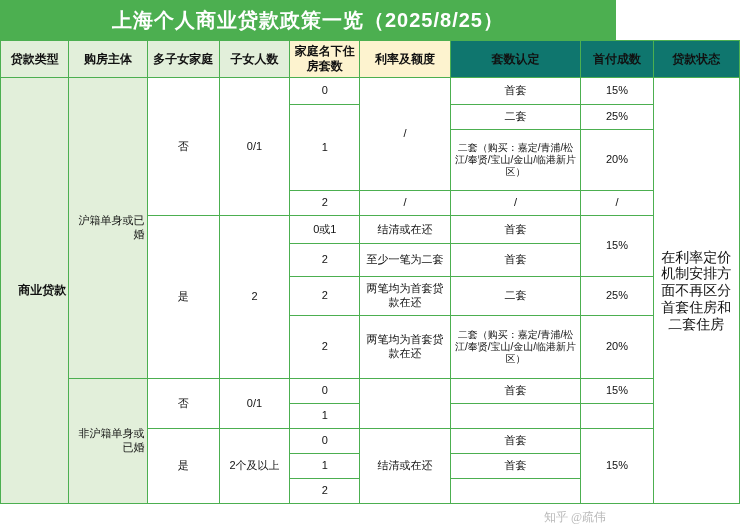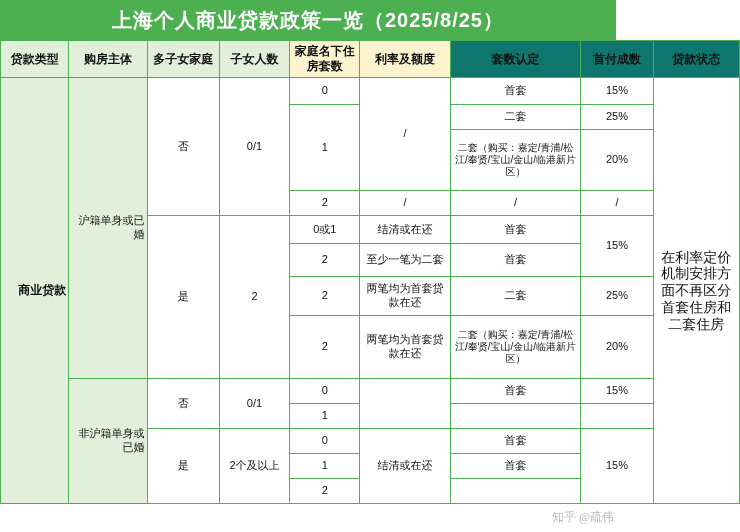--- a/index.html
+++ b/index.html
@@ -40,21 +40,21 @@
     height:34px;
   }
   .h-green{background:#e2efda;}
   .h-yellow{background:#fdf3cf;}
   .h-mint{background:#0f766e;}
   .c-green{background:#e2efda;text-align:right;}
   .bigcell{font-size:12px;font-weight:bold;}
   .sub{font-size:10px;line-height:1.2;}
   .wm{
     position:absolute;
-    right:2px;bottom:6px;
+    right:10px;bottom:6px;
     font-size:12px;
     color:#b9b9b9;
     font-family:"Liberation Serif","DejaVu Serif",serif;
   }
 </style>
 </head>
 <body>
 
 <div class="wrap">
 

